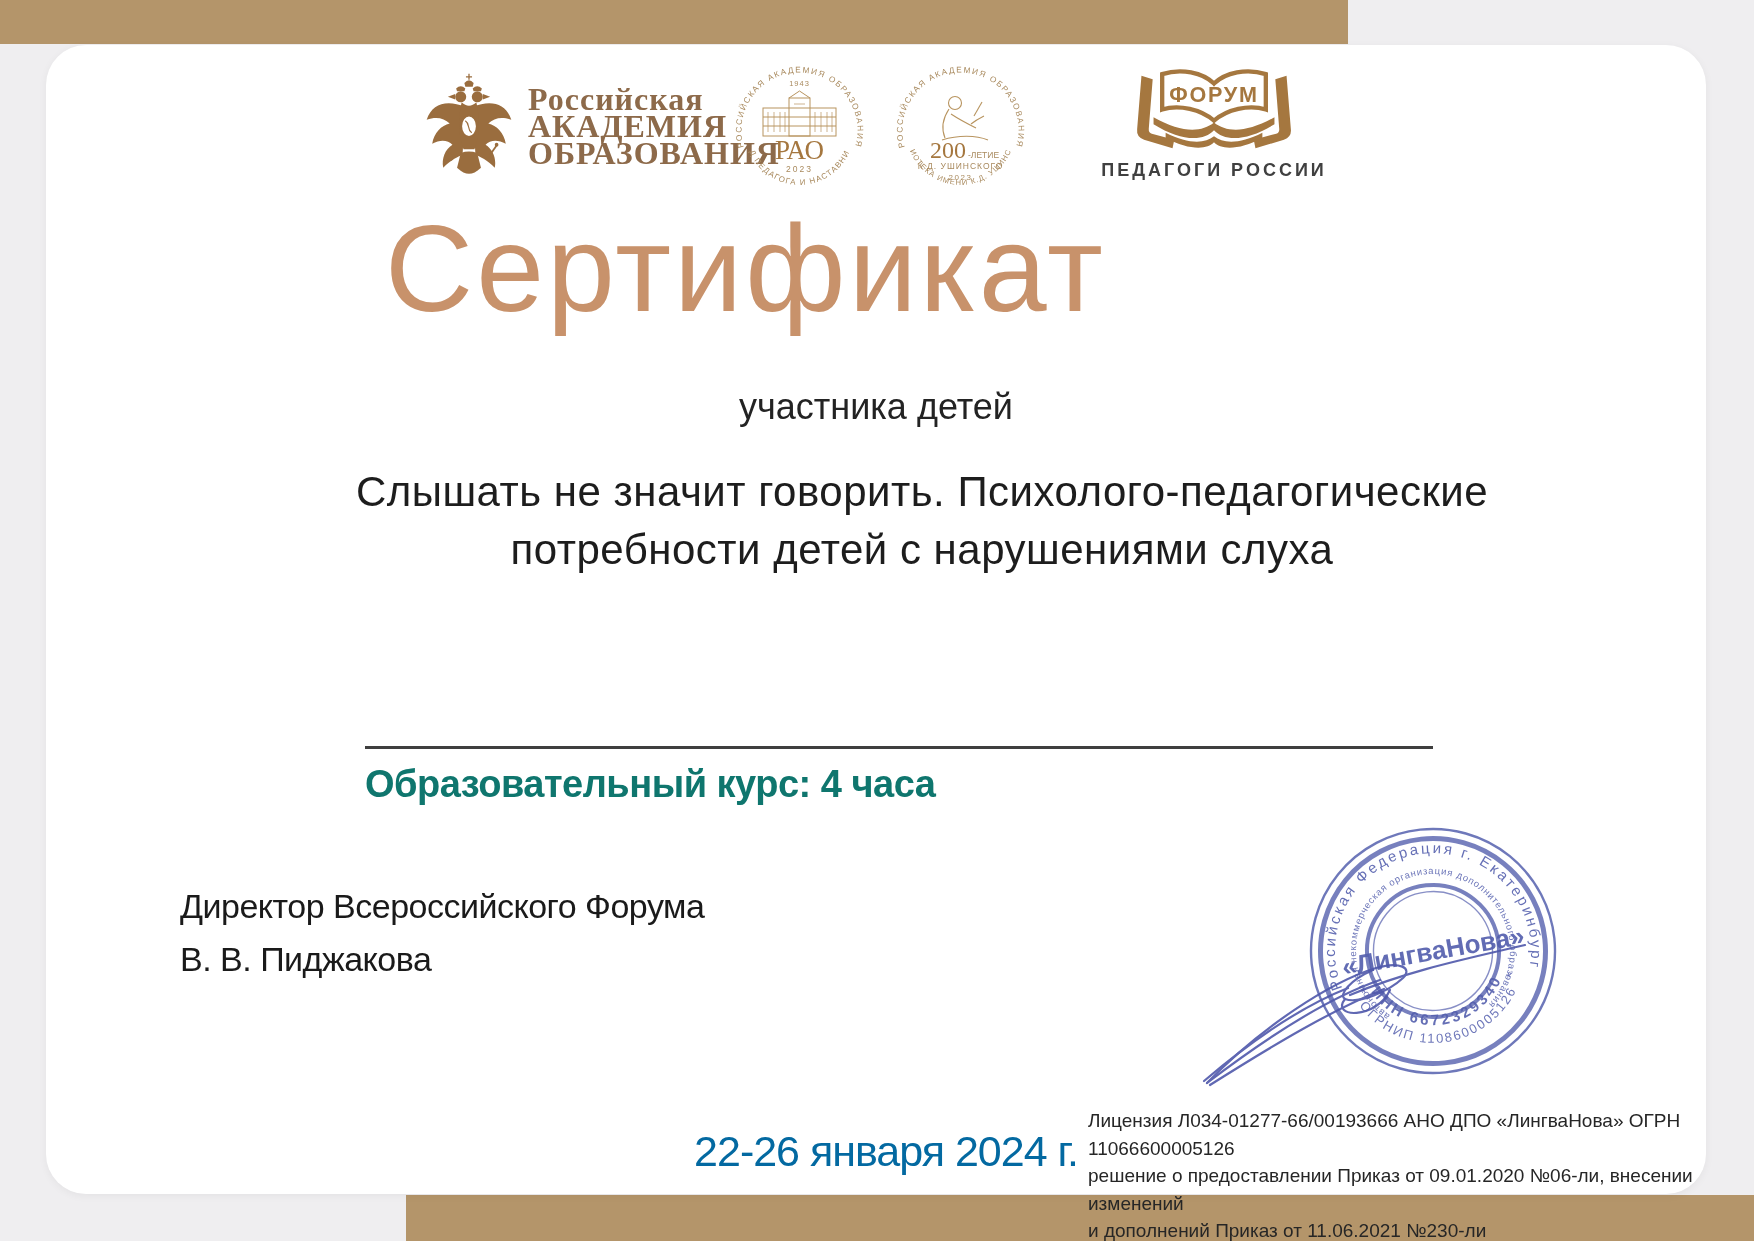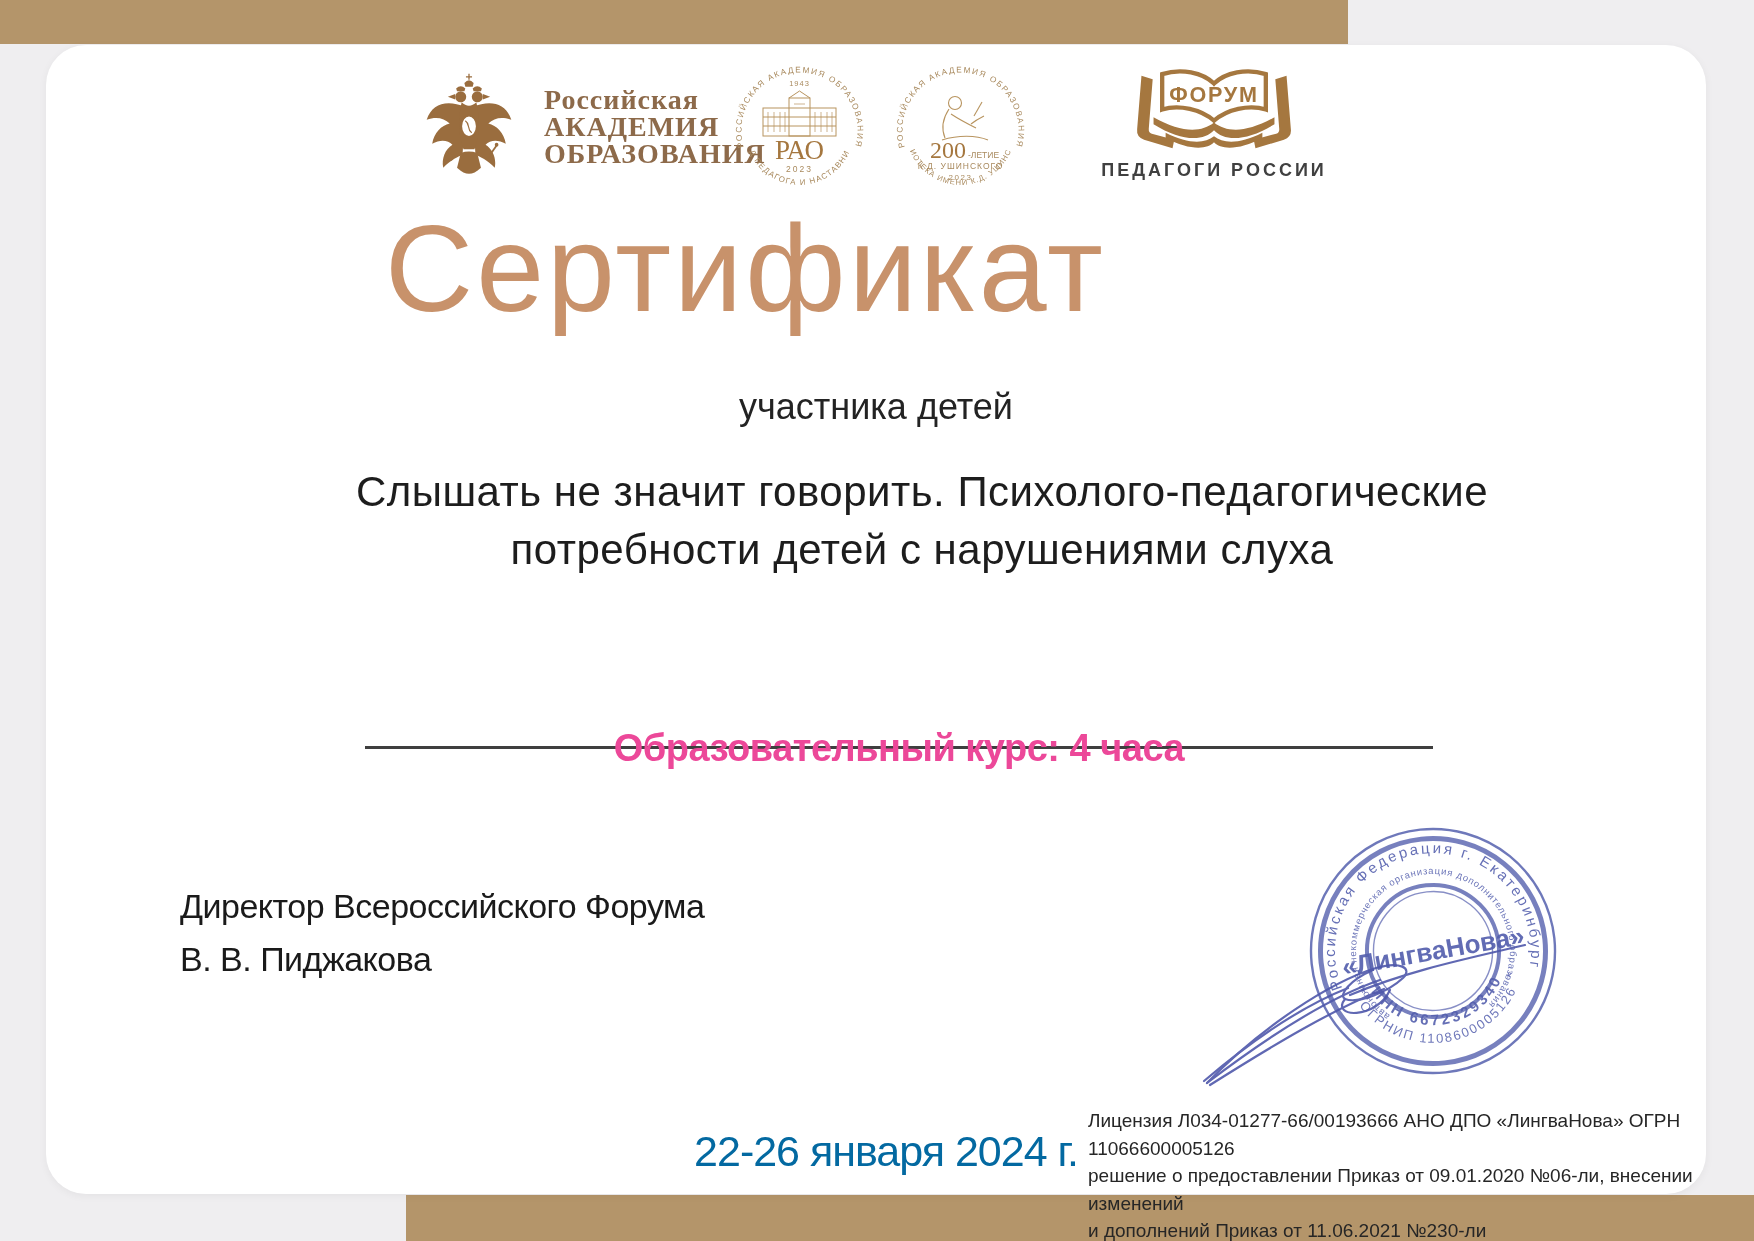--- a/index.html
+++ b/index.html
@@ -15,22 +15,22 @@
     position:absolute; left:46px; top:45px; width:1660px; height:1149px;
     background:#ffffff; border-radius:40px;
     box-shadow:0 2px 8px rgba(0,0,0,0.05);
   }
   .abs { position:absolute; }
 
   
   .eagle-logo   { left:377px; top:28px;  width:92px;  height:112px; }
   .org-text     { left:482px; top:41px;  width:190px;
                   font-family:"Liberation Serif", serif; font-weight:bold;
-                  font-size:28px; line-height:27px; letter-spacing:1px;
-                  color:#8d6a4a;margin-left:16px; }
+                  font-size:32px; line-height:27px; letter-spacing:1px;
+                  color:#8d6a4a; }
   .seal         { width:145px; height:145px; }
   .seal-rao     { left:681px; top:13px; }
   .seal-ush     { left:842px; top:13px; }
   .forum        { left:1022px; top:17px; width:292px; height:170px; text-align:center; }
   .forum-book   { position:absolute; left:56px; top:0px; width:180px; height:95px; }
   .forum-caption{ position:absolute; left:0; top:98px; width:292px;
                   font-weight:bold; font-size:18px; letter-spacing:3px;
                   color:#404040; white-space:nowrap; }
 
   
@@ -42,23 +42,23 @@
   .cert-subtitle {
     left:0; top:342px; width:1660px; text-align:center;
     font-size:36px; line-height:40px; color:#232323;
   }
   .course-title {
     left:0; top:418px; width:1752px; text-align:center;
     font-size:42px; line-height:58px; color:#1d1d1d; letter-spacing:0.5px;
   }
   .divider { left:319px; top:701px; width:1068px; height:3px; background:#3f3f3f; }
   .course-info {
-    left:319px; top:680px; width:1068px; text-align:center;
+    left:319px; top:716px; width:1068px; text-align:left;
     font-size:38px; line-height:46px; font-weight:bold;
-    letter-spacing:-0.5px; color:#ec4899;
+    letter-spacing:-0.5px; color:#0f766e;
   }
   .signatory {
     left:134px; top:835px; width:720px;
     font-size:34px; line-height:53px; letter-spacing:-0.5px; color:#1a1a1a;
   }
   .cert-date {
     left:580px; top:1079px; width:520px; text-align:center;
     font-size:43px; line-height:54px; letter-spacing:-1px; color:#0369a1;
   }
   .license {

